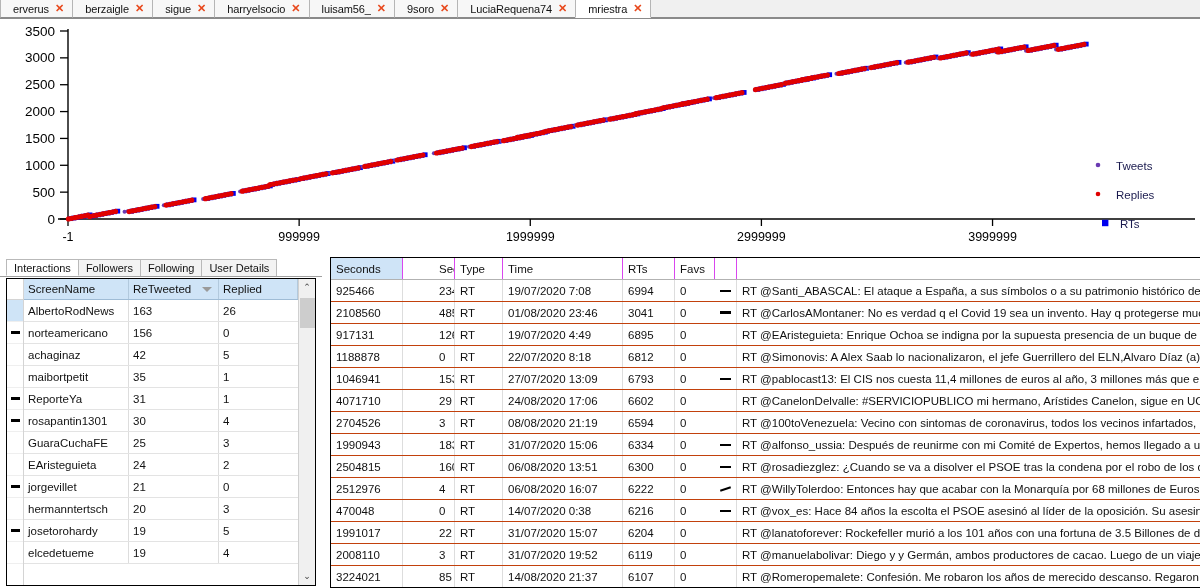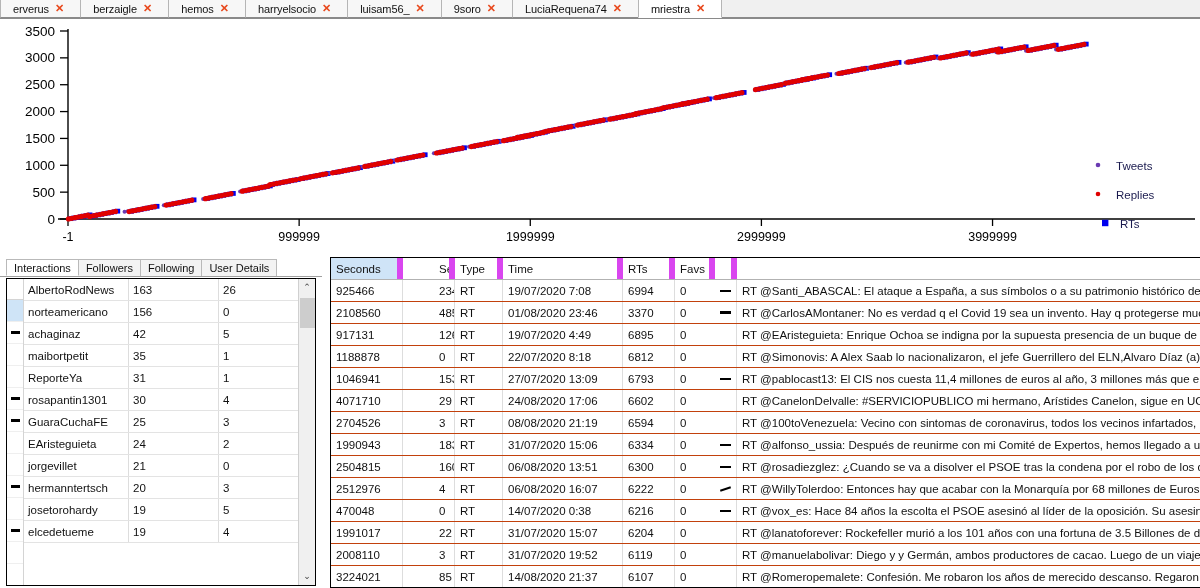--- a/index.html
+++ b/index.html
@@ -16,21 +16,21 @@
   .tabbar {
     position: absolute; left: 0; top: 0; width: 1200px; height: 19px;
     background: #f0f0f0;
     border-bottom: 1px solid #8a8a8a;
     display: flex; align-items: flex-end;
     overflow: hidden;
   }
   .tab {
     height: 18px;
     display: flex; align-items: center;
-    padding: 0 16px 0 12px;
+    padding: 0 8px 0 12px;
     font-size: 11px; color: #111;
     background: #f7f7f7;
     border: 1px solid #b5b5b5;
     border-bottom: 1px solid #8a8a8a;
     border-top: none;
     margin-right: -1px;
     white-space: nowrap;
     position: relative;
   }
   .tab.active {
@@ -150,21 +150,21 @@
   .rightpane {
     position: absolute; left: 330px; top: 0; width: 870px; height: 333px;
   }
   .rgrid {
     position: absolute; left: 0; top: 2px; width: 870px; height: 331px;
     border: 1px solid #000; border-right: none;
     background: #fff; overflow: hidden;
   }
   .rrow { display: flex; height: 22px; font-size: 11.5px; color: #111; border-bottom: 1px solid #c2410c; }
   .rrow.hdr { height: 22px; border-bottom: 1px solid #b2b2b2; background: #fff; }
-  .rrow.hdr .rc { border-right: 6px solid #d946ef; }
+  .rrow.hdr .rc { border-right: 1px solid #d946ef; }
   .rc { display: flex; align-items: center; padding: 0 5px; overflow: hidden; white-space: nowrap; border-right: 1px solid #ddd; }
   .rc-sec   { width: 72px; flex: 0 0 72px; }
   .rc-delta { width: 52px; flex: 0 0 52px; padding-left: 36px; }
   .rc-type  { width: 48px; flex: 0 0 48px; }
   .rc-time  { width: 120px; flex: 0 0 120px; }
   .rc-rts   { width: 52px; flex: 0 0 52px; }
   .rc-favs  { width: 40px; flex: 0 0 40px; border-right: none; }
   .rc-mark  { width: 22px; flex: 0 0 22px; justify-content: center; border-right: 1px solid #ddd; }
   .rc-text  { flex: 1 1 auto; border-right: none; }
   .rrow.hdr .rc-sec { background: #cfe4f7; }
@@ -180,21 +180,21 @@
   <div class="tabbar" id="tabbar">
       <div class="tab">
         <span class="tlabel">erverus</span>
         <span class="tclose">✕</span>
       </div>
       <div class="tab">
         <span class="tlabel">berzaigle</span>
         <span class="tclose">✕</span>
       </div>
       <div class="tab">
-        <span class="tlabel">hemos</span>
+        <span class="tlabel">sigue</span>
         <span class="tclose">✕</span>
       </div>
       <div class="tab">
         <span class="tlabel">harryelsocio</span>
         <span class="tclose">✕</span>
       </div>
       <div class="tab">
         <span class="tlabel">luisam56_</span>
         <span class="tclose">✕</span>
       </div>
@@ -1173,20 +1173,32 @@
               <span class="rowmark"></span>
             </div>
             <div class="gutter-cell"></div>
             <div class="gutter-cell">
               <span class="rowmark"></span>
             </div>
             <div class="gutter-cell"></div>
             <div class="gutter-cell"></div>
           </div>
         <div class="gridcols" id="lgrid">
+            <div class="grow hdr">
+              <div class="gc c-name">
+                <span>ScreenName</span>
+              </div>
+              <div class="gc c-rt">
+                <span>ReTweeted</span>
+                <span class="sortarrow"></span>
+              </div>
+              <div class="gc c-rp">
+                <span>Replied</span>
+              </div>
+            </div>
             <div class="grow">
               <div class="gc c-name">AlbertoRodNews</div>
               <div class="gc c-rt">163</div>
               <div class="gc c-rp">26</div>
             </div>
             <div class="grow">
               <div class="gc c-name">norteamericano</div>
               <div class="gc c-rt">156</div>
               <div class="gc c-rp">0</div>
             </div>
@@ -1286,21 +1298,21 @@
             <div class="rc rc-mark">
               <span class="rmark-dash"></span>
             </div>
             <div class="rc rc-text">RT @Santi_ABASCAL: El ataque a España, a sus símbolos o a su patrimonio histórico debería acarrear un grave ...</div>
           </div>
           <div class="rrow">
             <div class="rc rc-sec">2108560</div>
             <div class="rc rc-delta">4852</div>
             <div class="rc rc-type">RT</div>
             <div class="rc rc-time">01/08/2020 23:46</div>
-            <div class="rc rc-rts">3370</div>
+            <div class="rc rc-rts">3041</div>
             <div class="rc rc-favs">0</div>
             <div class="rc rc-mark">
               <span class="rmark-dash thick"></span>
             </div>
             <div class="rc rc-text">RT @CarlosAMontaner: No es verdad q el Covid 19 sea un invento. Hay q protegerse mucho. Mi hermano menor, ...</div>
           </div>
           <div class="rrow">
             <div class="rc rc-sec">917131</div>
             <div class="rc rc-delta">126</div>
             <div class="rc rc-type">RT</div>

